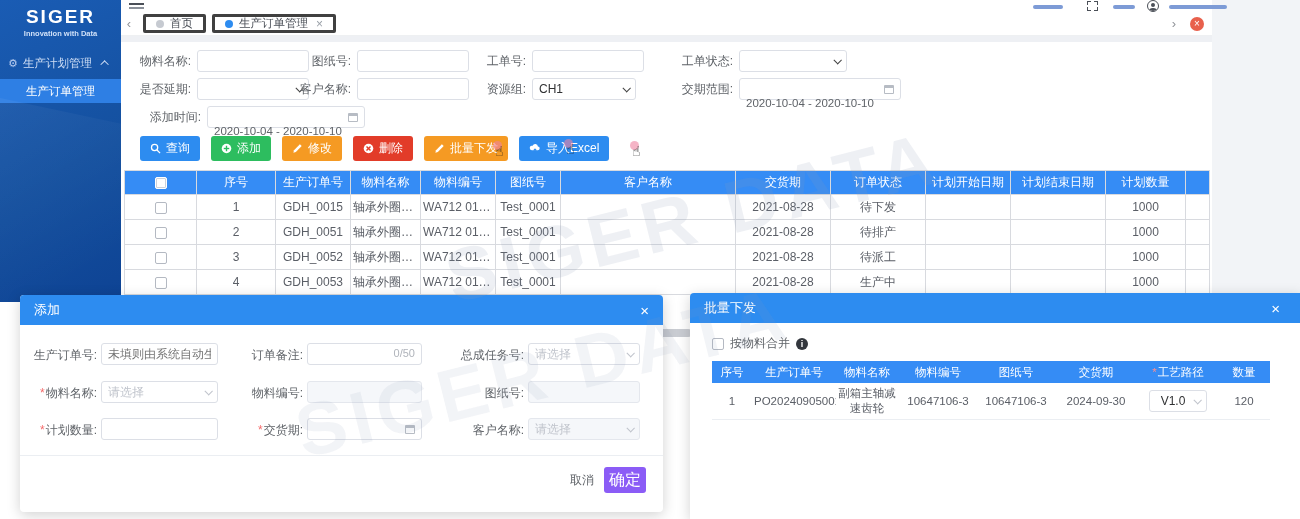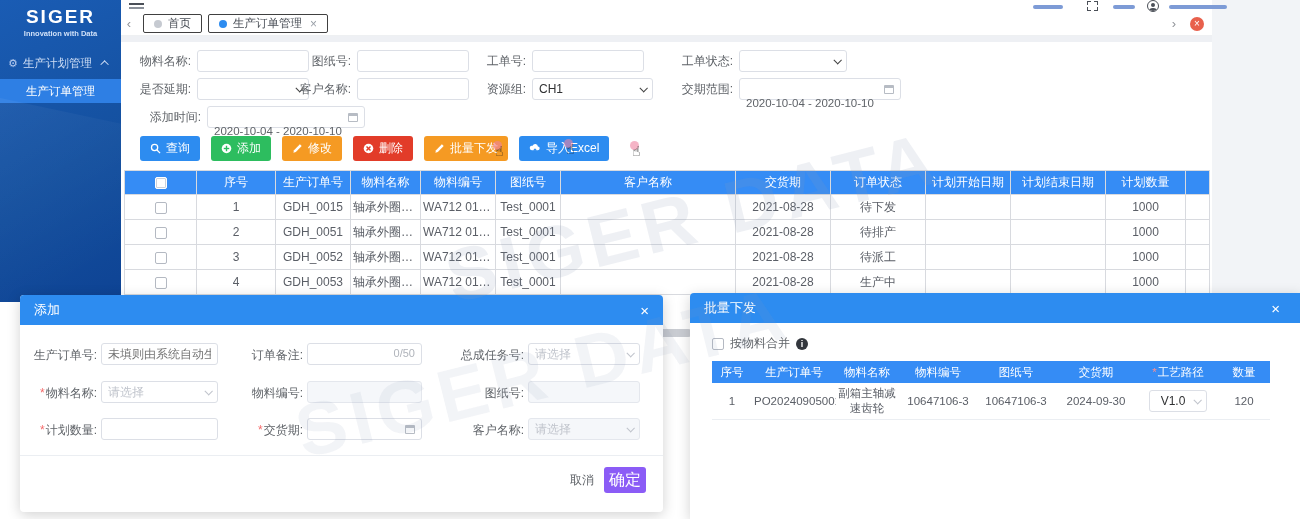--- a/index.html
+++ b/index.html
@@ -35,21 +35,21 @@
   .avatar { position:absolute; left:1026px; top:0; width:12px; height:12px; border:1.4px solid #4a4f57; border-radius:50%; overflow:hidden; }
   .avatar::before { content:""; position:absolute; left:3.2px; top:1.5px; width:4px; height:4px; border-radius:50%; background:#4a4f57; }
   .avatar::after { content:""; position:absolute; left:1.2px; top:6.5px; width:8px; height:5px; border-radius:50% 50% 0 0; background:#4a4f57; }
 
   
   .tabbar { position:absolute; left:121px; top:12px; width:1091px; height:24px; background:#fff;
     display:flex; align-items:center; border-bottom:1px solid #eef0f2; }
   .tab-nav { width:16px; height:23px; display:flex; align-items:center; justify-content:center; color:#909399;
     font-size:13px; cursor:pointer; }
   .tab { display:flex; align-items:center; gap:6px; height:19px; padding:0 10px; margin-left:6px;
-    border:1px solid #404040; background:#fff; border-radius:2px; font-size:11.5px; color:#4a4f57; cursor:pointer; }
+    border:3px solid #404040; background:#fff; border-radius:2px; font-size:11.5px; color:#4a4f57; cursor:pointer; }
   .tab .dot { width:8px; height:8px; border-radius:50%; background:#c6cad1; }
   .tab.active .dot { background:#2d8cf0; }
   .tab .x { color:#9aa0a8; font-size:12px; margin-left:2px; cursor:pointer; }
   .tab-right { margin-left:auto; display:flex; align-items:center; gap:8px; padding-right:8px; }
   .redicon { width:14px; height:14px; border-radius:50%; background:#e8604c; color:#fff; font-size:10px;
     display:flex; align-items:center; justify-content:center; cursor:pointer; }
 
   .gapbar { position:absolute; left:121px; top:36px; width:1091px; height:6px; background:#eef0f4; }
   .rightstrip { position:absolute; left:1212px; top:0; width:88px; height:302px; background:#f2f4f7; }
 
@@ -204,21 +204,21 @@
         <span class="txt"></span>
         <span class="chev"></span>
       </div>
     </div>
     <div class="fg" style="left:170px;top:36px">
       <span class="fl" style="width:60px">客户名称:</span>
       <input class="fi" style="width: 112px;" value="">
     </div>
     <div class="fg" style="left:345px;top:36px">
       <span class="fl" style="width:60px">资源组:</span>
-      <div class="sel" style="width:121px">
+      <div class="sel" style="width:104px">
         <span class="txt">CH1</span>
         <span class="chev"></span>
       </div>
     </div>
     <div class="fg" style="left:552px;top:36px">
       <span class="fl" style="width:60px">交期范围:</span>
       <div class="datebox" style="width:162px">
         <span class="val">2020-10-04 - 2020-10-10</span>
         <span class="cal"></span>
       </div>

